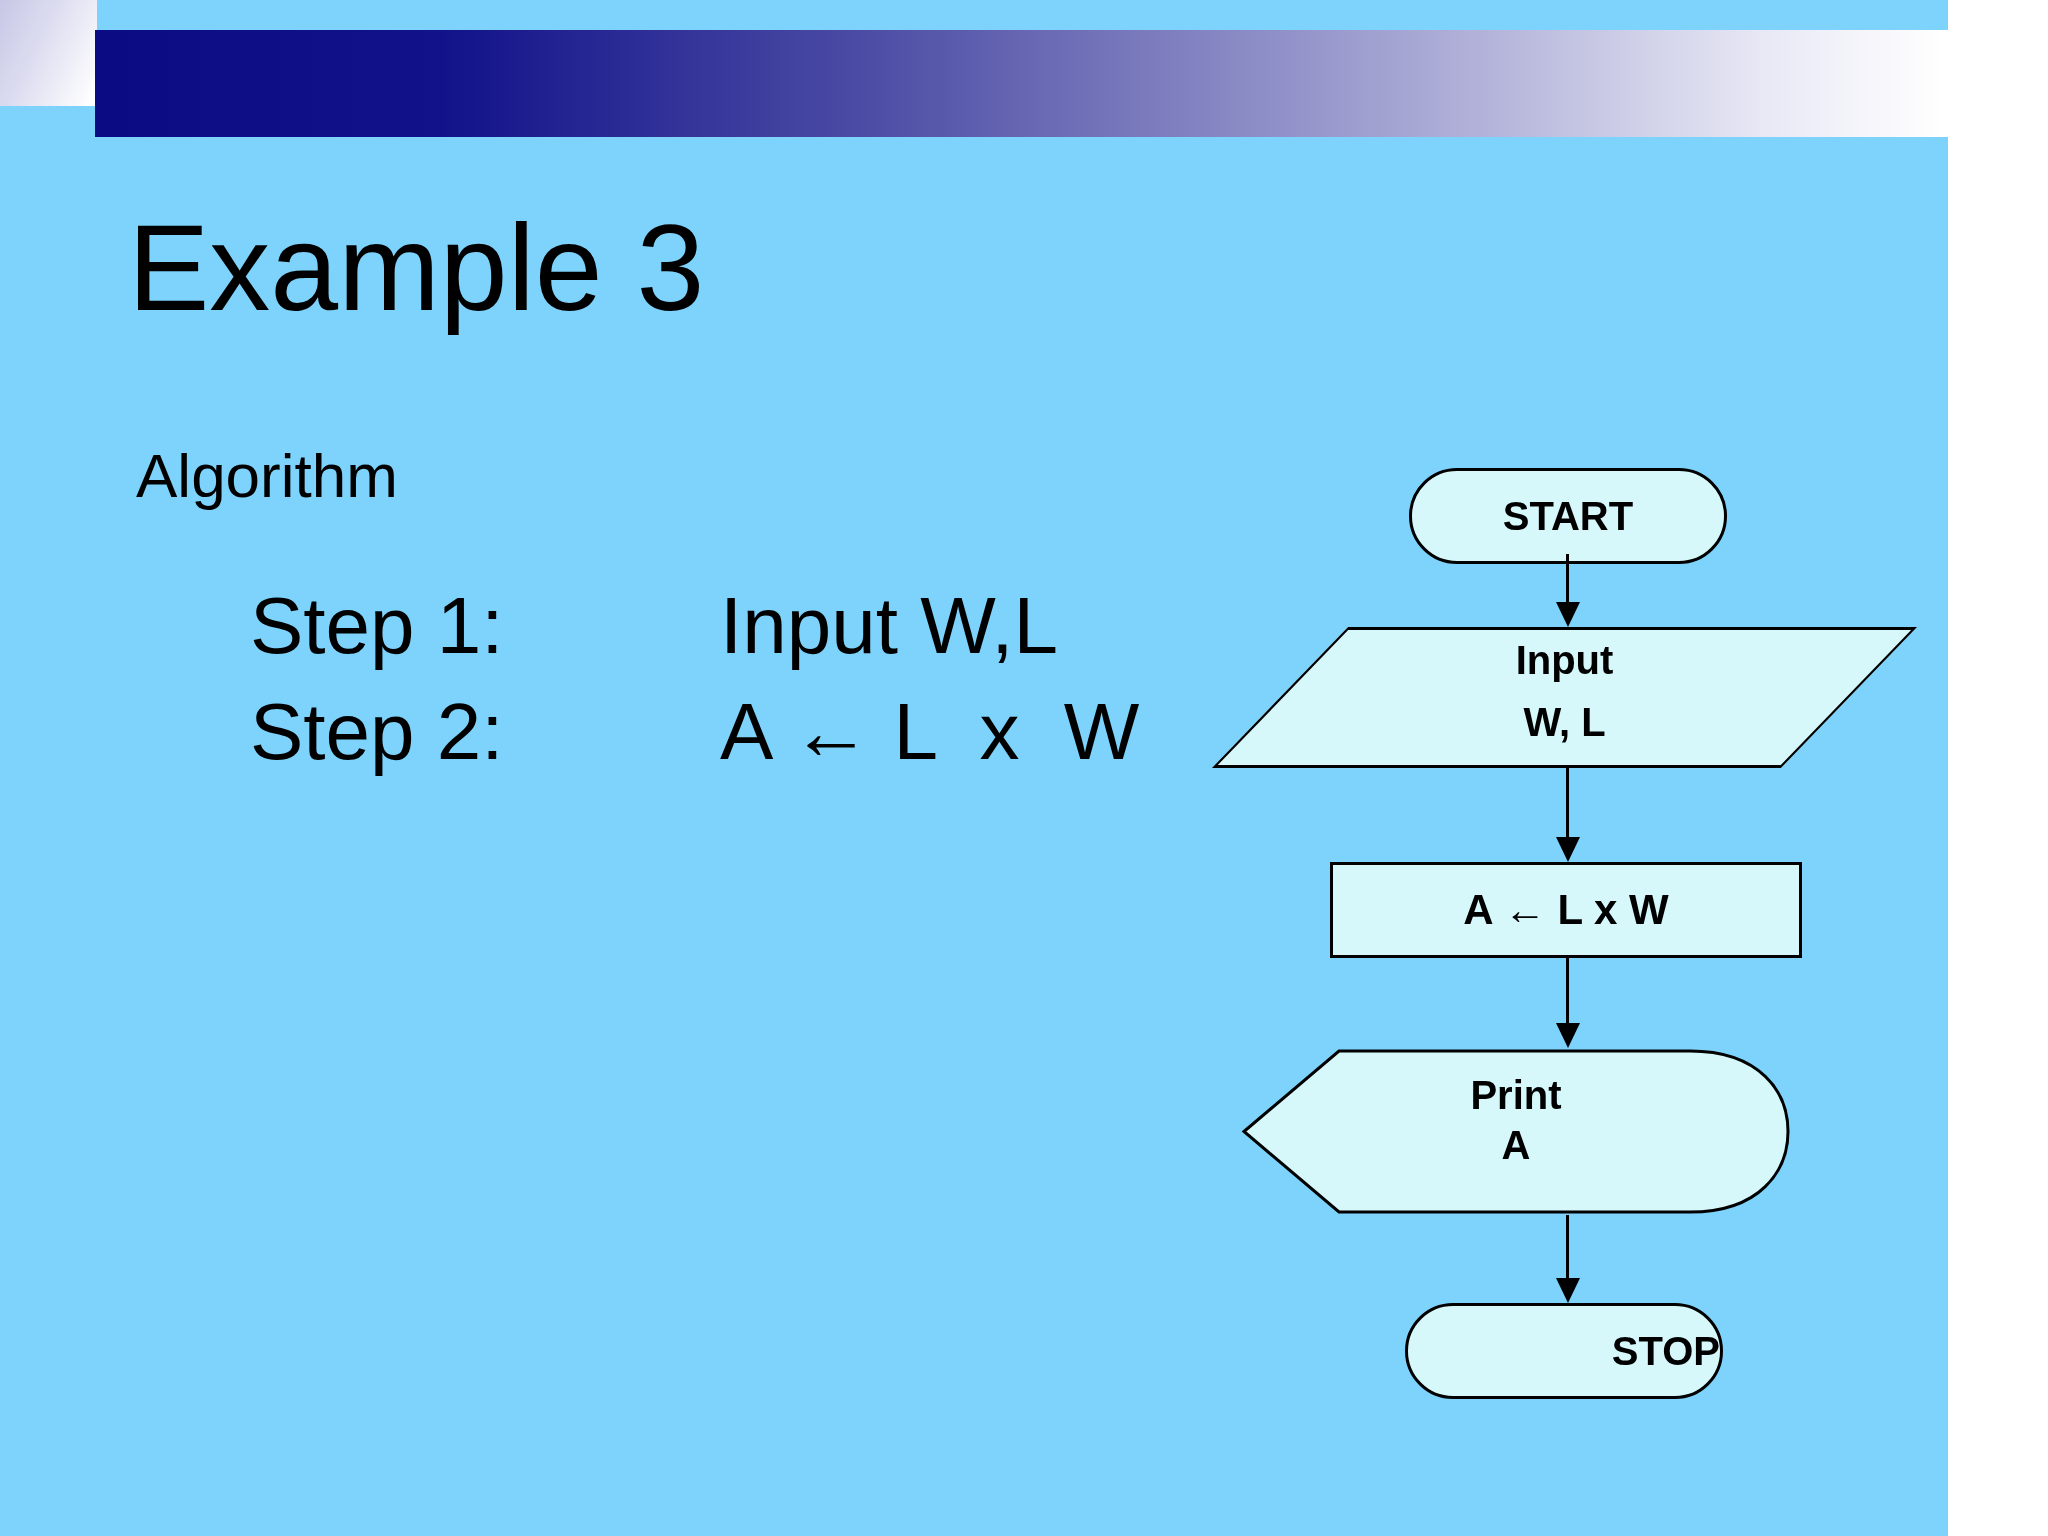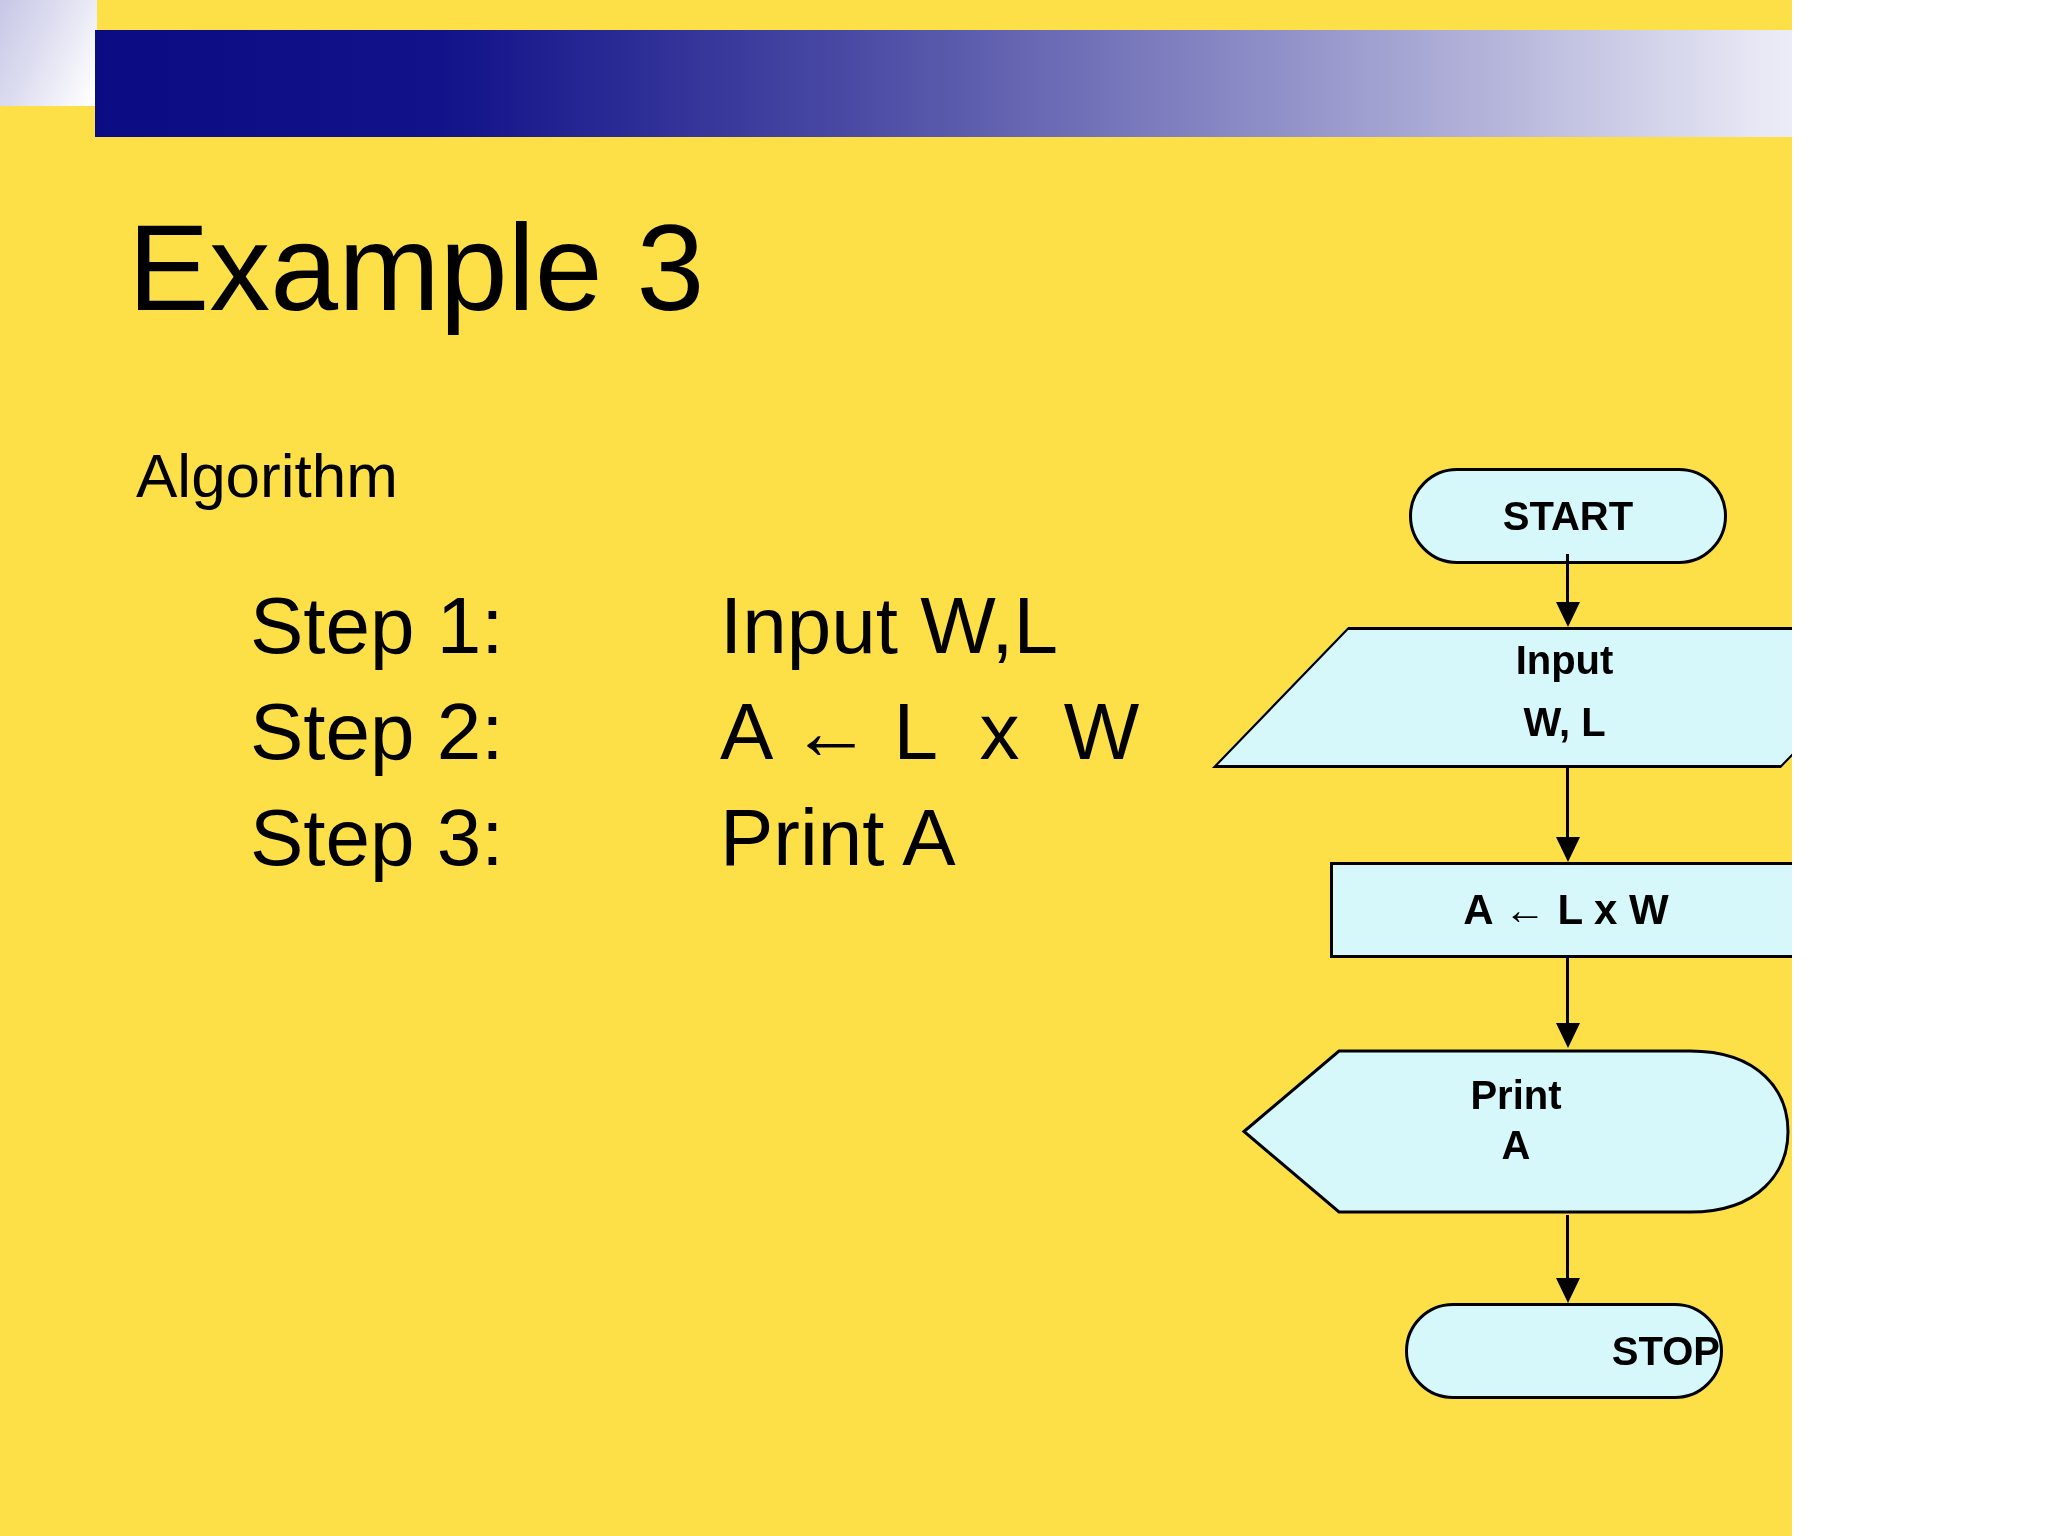--- a/index.html
+++ b/index.html
@@ -3,23 +3,23 @@
 <meta charset="utf-8">
 <style>
   html, body {
     margin: 0;
     padding: 0;
     background: #ffffff;
     font-family: "Liberation Sans", sans-serif;
   }
   #slide {
     position: relative;
-    width: 1792px;
+    width: 1948px;
     height: 1536px;
-    background: #fde047;
+    background: #7dd3fc;
     overflow: hidden;
     color: #000000;
   }
 
   
   .corner-block {
     position: absolute;
     left: 0; top: 0;
     width: 97px; height: 106px;
     background: linear-gradient(115deg, #c7c7e6 0%, #dcdcf0 40%, #ffffff 95%);
@@ -140,23 +140,20 @@
 
   <div class="slide-title">Example 3</div>
   <div class="algorithm-heading">Algorithm</div>
 
   <div class="step-row r0">
     <span class="step-label">Step 1:</span><span class="step-action">Input W,L</span>
   </div>
   <div class="step-row r1">
     <span class="step-label">Step 2:</span><span class="step-action">A ← L  x  W</span>
   </div>
-  <div class="step-row r2">
-    <span class="step-label">Step 3:</span><span class="step-action">Print A</span>
-  </div>
 
   <div class="node pill" style="left:1409px; top:468px; width:318px; height:96px;">
     <span>START</span>
   </div>
 
   <div class="flow-line" style="left:1566px; top:554px; height:50px;"></div>
   <div class="flow-head" style="left:1556px; top:602px;"></div>
 
   <div class="par-wrap">
     <div class="par-bg"></div>

